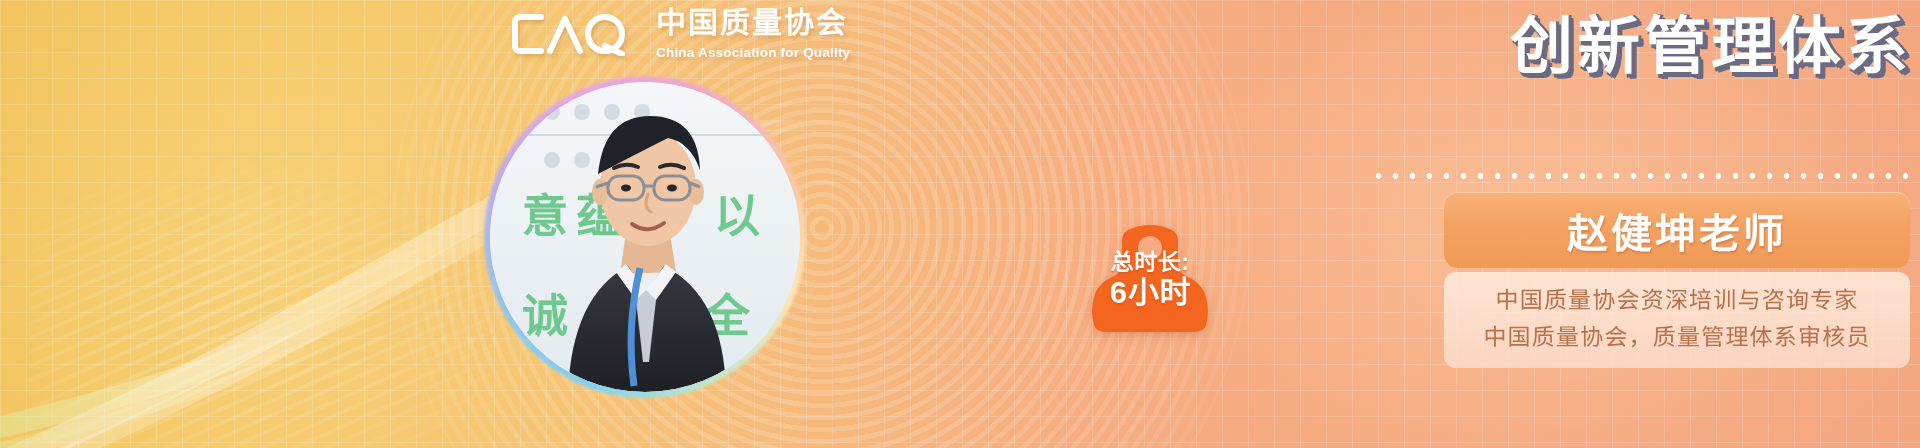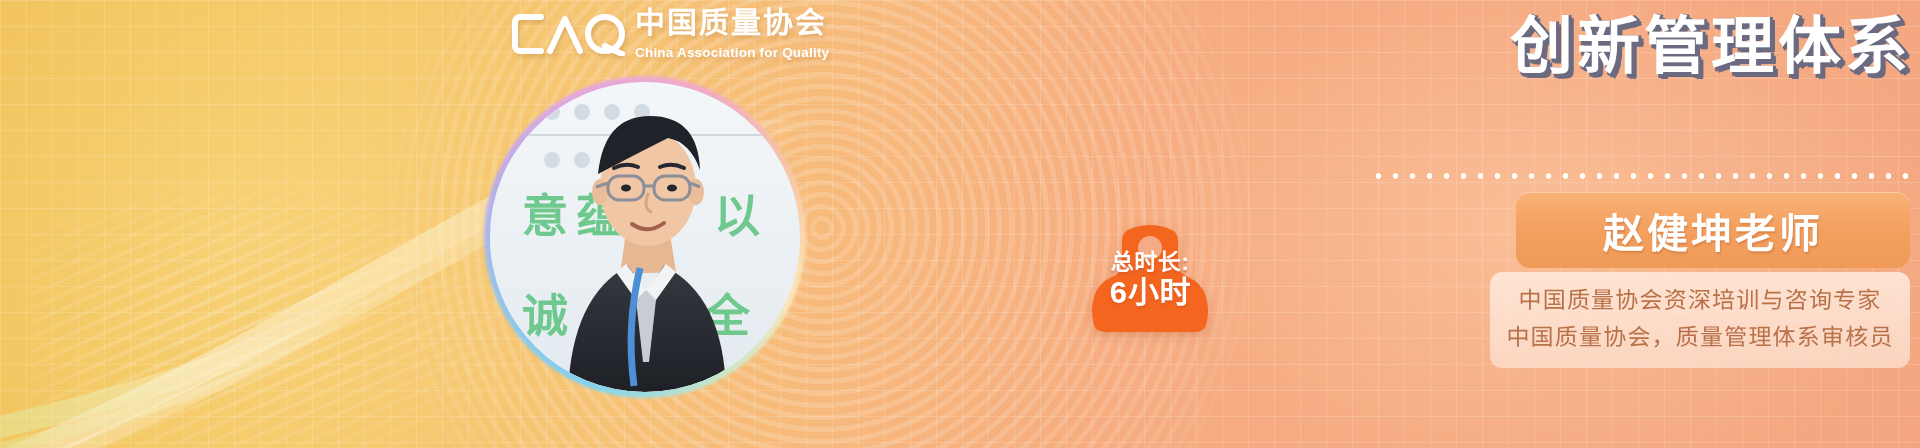--- a/index.html
+++ b/index.html
@@ -113,21 +113,21 @@
     pointer-events: none;
   }
 
   
   .logo {
     position: absolute;
     left: 510px;
     top: 8px;
     display: flex;
     align-items: center;
-    gap: 7px;
+    gap: 28px;
     filter: drop-shadow(2px 3px 2px rgba(170,110,40,0.30));
   }
   .logo-mark { display: block; }
   .logo-text { display: flex; flex-direction: column; line-height: 1; }
   .logo-cn {
     color: #ffffff;
     font-size: 30px;
     font-weight: 700;
     letter-spacing: 2px;
     white-space: nowrap;
@@ -233,21 +233,21 @@
     background-image: radial-gradient(circle, #ffffff 2.6px, rgba(255,255,255,0) 3.1px);
     background-size: 17px 8px;
     background-repeat: repeat-x;
     opacity: 0.95;
   }
 
   .name-plate {
     position: absolute;
     right: 10px;
     top: 192px;
-    width: 394px;
+    width: 466px;
     height: 76px;
     border-radius: 14px;
     background: linear-gradient(180deg,
                 #f8b276 0%,
                 #f3a060 48%,
                 #f09a57 100%);
     box-shadow: inset 0 1px 0 rgba(255,255,255,0.35);
     display: flex;
     align-items: center;
     justify-content: center;
@@ -258,21 +258,21 @@
     font-weight: 800;
     letter-spacing: 3px;
     text-shadow: 1px 2px 2px rgba(180,95,45,0.40);
     white-space: nowrap;
   }
 
   .credentials {
     position: absolute;
     right: 10px;
     top: 272px;
-    width: 420px;
+    width: 466px;
     min-height: 96px;
     border-radius: 12px;
     background: linear-gradient(180deg,
                 rgba(255,235,222,0.86) 0%,
                 rgba(252,222,205,0.80) 100%);
     display: flex;
     flex-direction: column;
     align-items: center;
     justify-content: center;
     gap: 8px;

